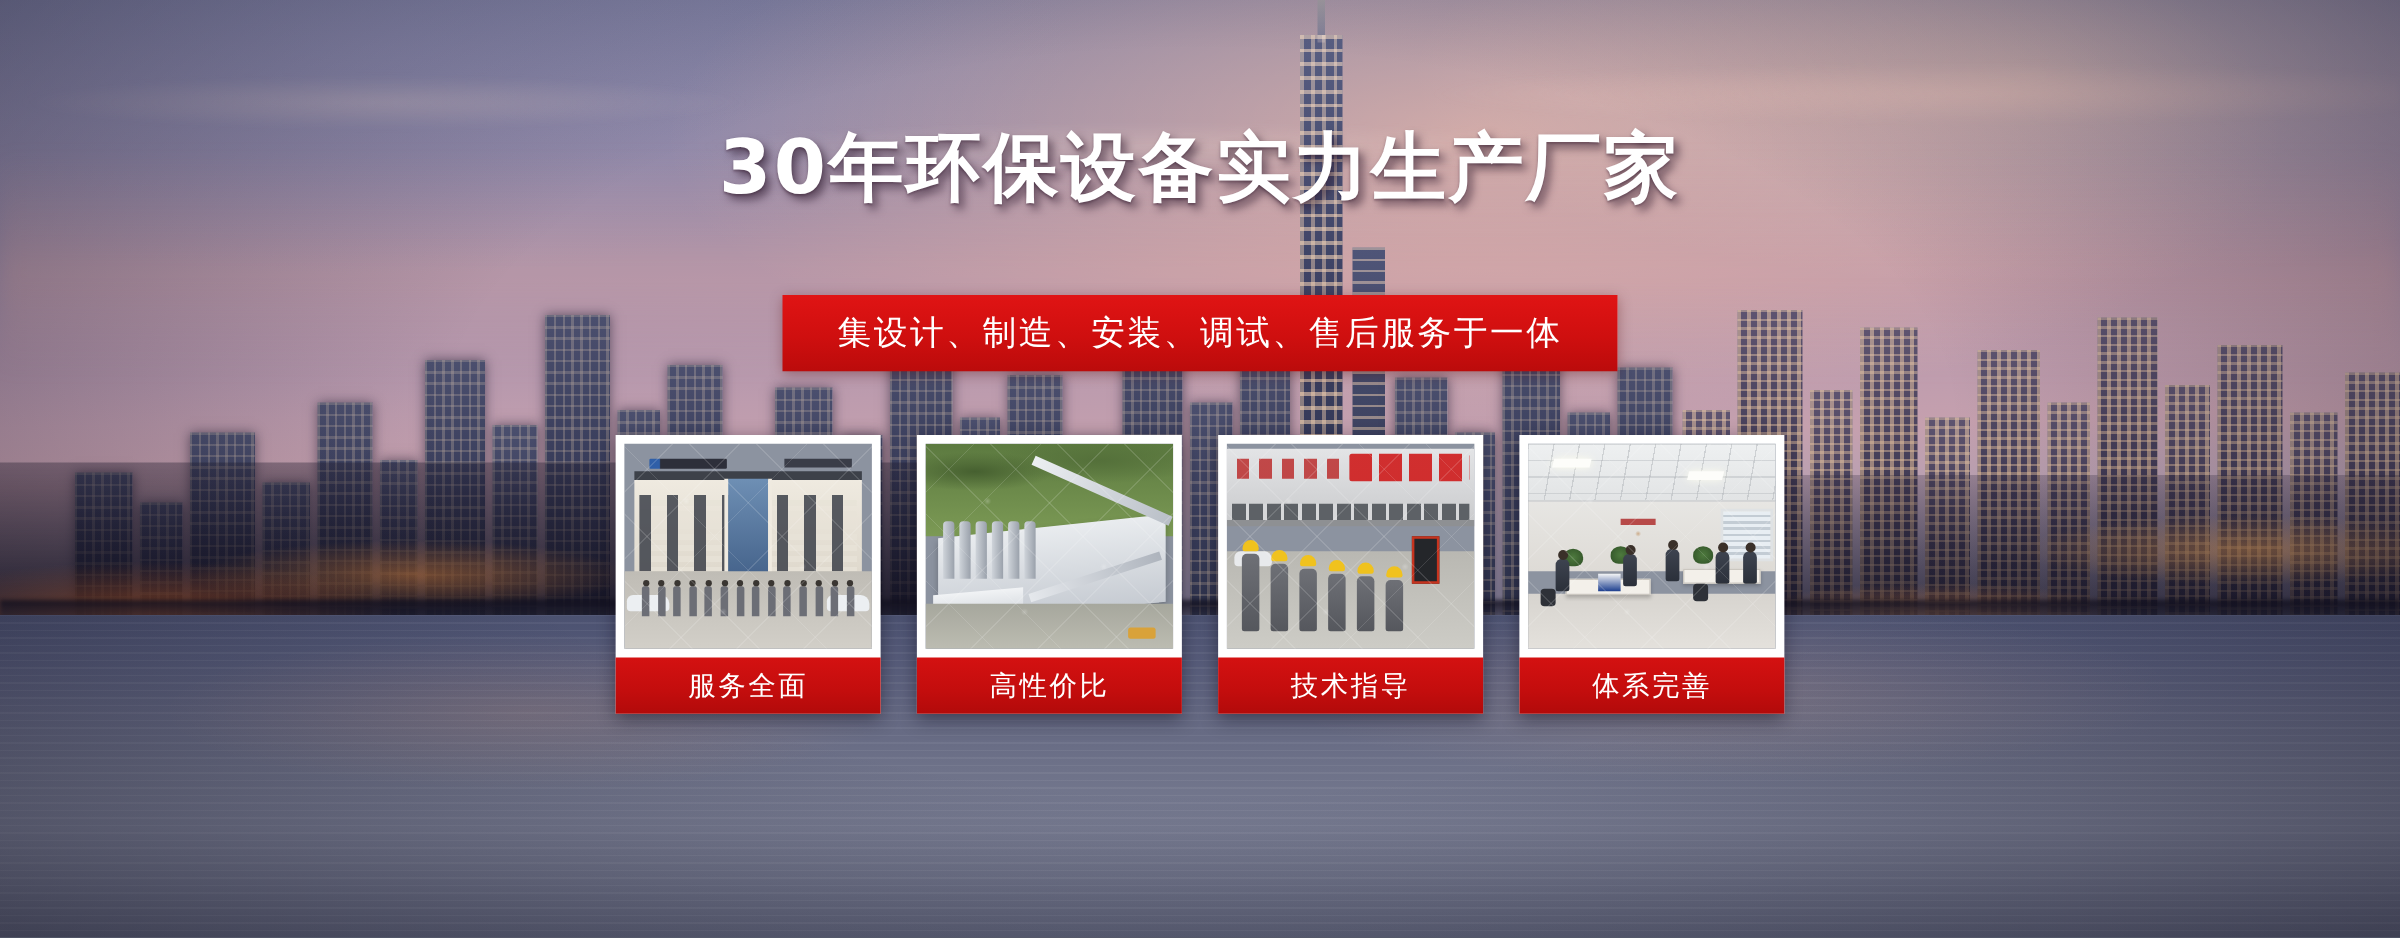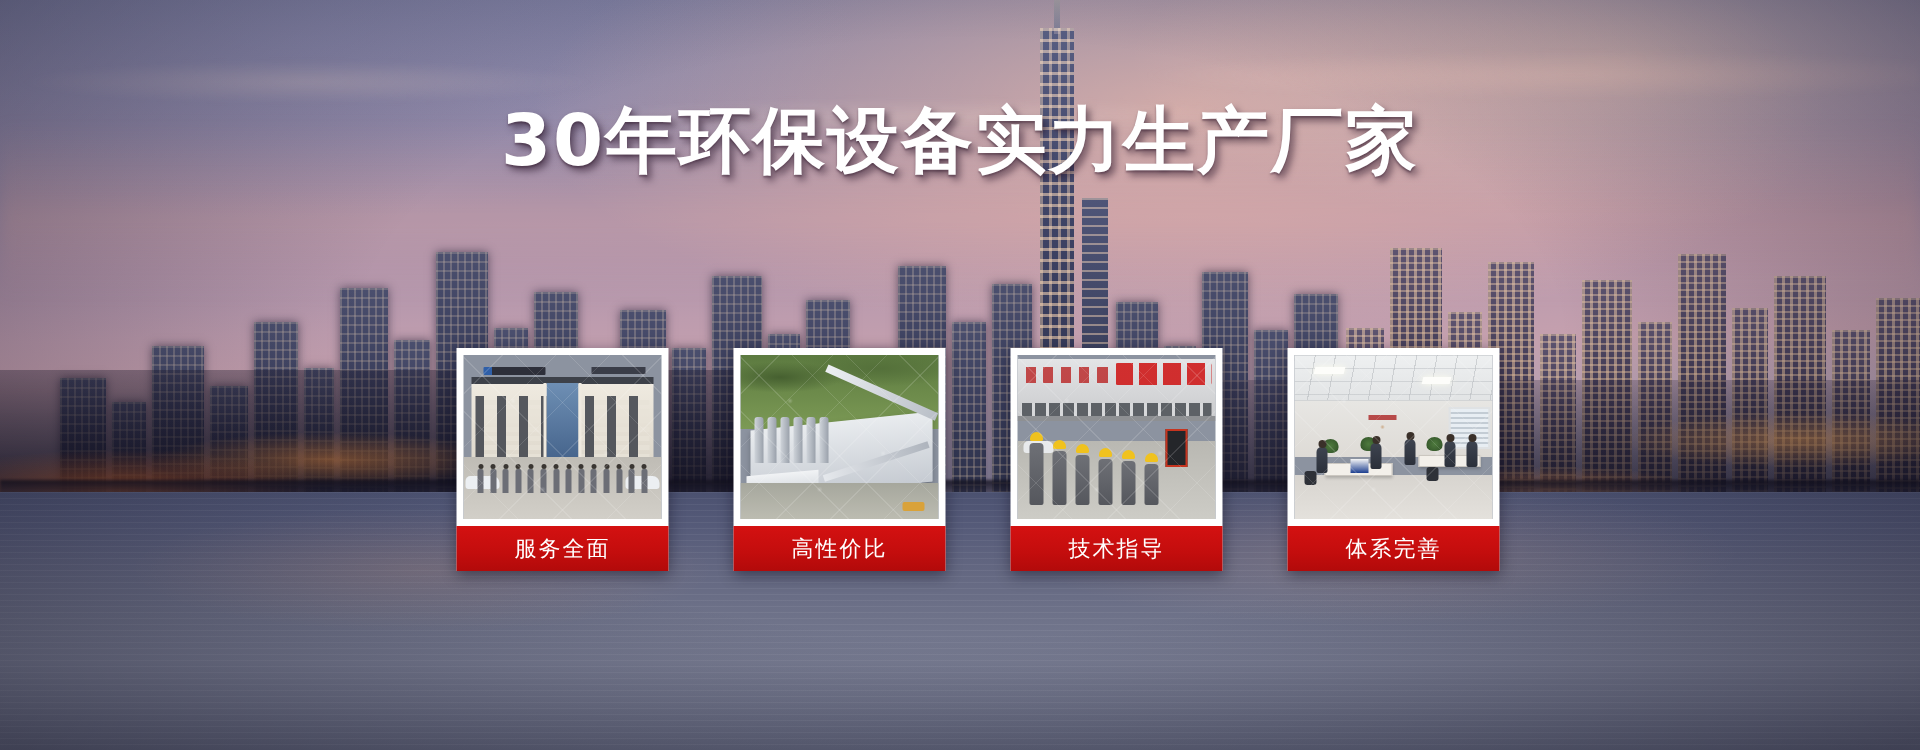--- a/index.html
+++ b/index.html
@@ -144,21 +144,21 @@
     position:absolute; inset:0; pointer-events:none;
     background:radial-gradient(ellipse 1250px 620px at 50% 45%, rgba(0,0,0,0) 48%, rgba(10,8,22,.38) 100%);
   }
 
   
   .content{ position:absolute; inset:0; }
 
   .headline{
     position:absolute; top:104px; left:0; right:0;
     text-align:center;
-    font-size:72px; font-weight:bold; color:#ffffff;
+    font-size:60px; font-weight:bold; color:#ffffff;
     letter-spacing:2px; line-height:1;
     text-shadow:4px 5px 7px rgba(40,20,40,.55), 0 2px 2px rgba(60,30,50,.45);
   }
 
   .subbanner{
     position:absolute; top:236px; left:50%; transform:translateX(-50%);
     background:linear-gradient(180deg,#e01414 0%,#cf0f0f 55%,#bb0b0b 100%);
     color:#ffffff; font-size:27px; font-weight:500;
     letter-spacing:2px;
     padding:12px 44px 13px;
@@ -169,21 +169,20 @@
   
   .cards{
     position:absolute; top:348px; left:50%; transform:translateX(-50%);
     display:flex; gap:29px;
   }
   .card{
     width:212px;
     background:#ffffff;
     padding:7px 7px 0 7px;
     box-shadow:0 4px 14px rgba(10,8,25,.45);
-    margin-left:36px;
   }
   .card .photo{
     width:198px; height:164px;
     position:relative; overflow:hidden;
     background:#8c93a0;
   }
   .card .caption{
     margin:7px -7px 0 -7px;
     height:45px;
     background:linear-gradient(180deg,#d41111 0%,#c30d0d 60%,#b20a0a 100%);
@@ -428,20 +427,21 @@
   <div class="treeline"></div>
   <div class="rightlights"></div>
   <div class="shore"></div>
   <div class="water"></div>
   <div class="vignette"></div>
 
   <div class="content">
 
     <div class="headline">30年环保设备实力生产厂家</div>
 
+    <div class="subbanner">集设计、制造、安装、调试、售后服务于一体</div>
 
     <div class="cards">
 
       <div class="card">
         <div class="photo p1">
           <div class="facade"></div>
           <div class="logo"></div>
           <div class="phone"></div>
           <div class="entry"></div>
           <div class="ground"></div>

